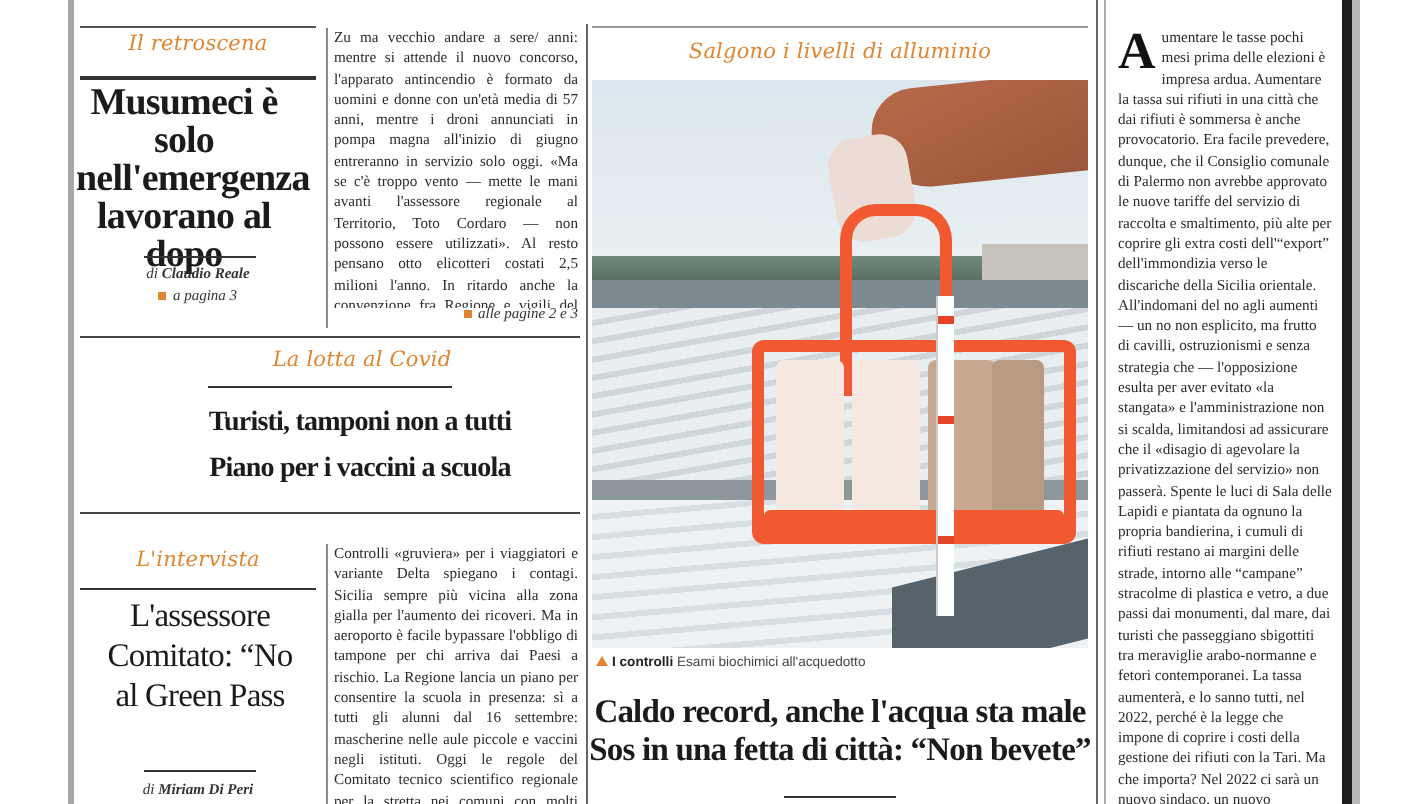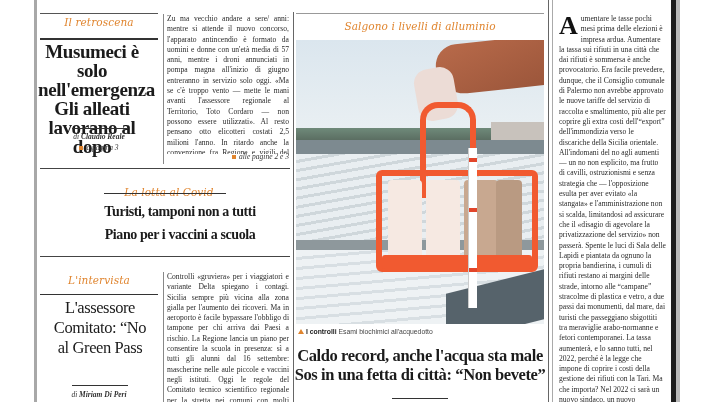--- a/index.html
+++ b/index.html
@@ -99,41 +99,40 @@
   <div class="edge-right-dark"></div>
   <div class="edge-right-grey"></div>
   <div class="edge-right-white"></div>
 
   <div class="hr" style="left:40px;top:13px;width:118px;"></div>
   <div class="kicker" style="left:40px;top:16px;width:118px;">Il retroscena</div>
   <div class="hr" style="left:40px;top:38px;width:118px;background:#333;height:2px;"></div>
   <div class="headline" style="left:38px;top:42px;width:108px;font-size:19px;line-height:19px;">
     <div>Musumeci è solo</div>
     <div>nell'emergenza</div>
-    <div>Gli alleati</div>
     <div>lavorano al dopo</div>
   </div>
   <div class="hr" style="left:72px;top:128px;width:56px;background:#333;"></div>
   <div class="byline" style="left:40px;top:132px;width:118px;">
     <span>di</span>
     <b>Claudio Reale</b>
   </div>
   <div class="byline" style="left:40px;top:143px;width:118px;">
     <span class="dot"></span><span>a pagina 3</span>
   </div>
 
   <div class="vr" style="left:163px;top:14px;height:150px;"></div>
 
   <div class="bodytext" style="left:167px;top:14px;width:122px;height:140px;">Zu ma vecchio andare a sere/ anni: mentre si attende il nuovo concorso, l'apparato antincendio è formato da uomini e donne con un'età media di 57 anni, mentre i droni annunciati in pompa magna all'inizio di giugno entreranno in servizio solo oggi. «Ma se c'è troppo vento — mette le mani avanti l'assessore regionale al Territorio, Toto Cordaro — non possono essere utilizzati». Al resto pensano otto elicotteri costati 2,5 milioni l'anno. In ritardo anche la convenzione fra Regione e vigili del fuoco: sarà firmata solo stamattina.</div>
   <div class="pageref" style="left:232px;top:152px;">
     <span class="dot"></span><span>alle pagine 2 e 3</span>
   </div>
 
   <div class="hr" style="left:40px;top:168px;width:250px;background:#444;"></div>
-  <div class="kicker" style="left:44px;top:174px;width:250px;margin-top:12px;">La lotta al Covid</div>
+  <div class="kicker" style="left:56px;top:174px;width:250px;">La lotta al Covid</div>
   <div class="hr" style="left:104px;top:193px;width:122px;background:#333;"></div>
   <div class="headline" style="left:52px;top:200px;width:256px;font-size:14px;line-height:23px;">
     <div>Turisti, tamponi non a tutti</div>
     <div>Piano per i vaccini a scuola</div>
   </div>
   <div class="hr" style="left:40px;top:256px;width:250px;background:#444;"></div>
 
   <div class="kicker" style="left:40px;top:274px;width:118px;">L'intervista</div>
   <div class="hr" style="left:40px;top:294px;width:118px;background:#333;"></div>
   <div class="headline" style="left:36px;top:298px;width:128px;font-size:16.5px;line-height:20px;font-weight:normal;">

